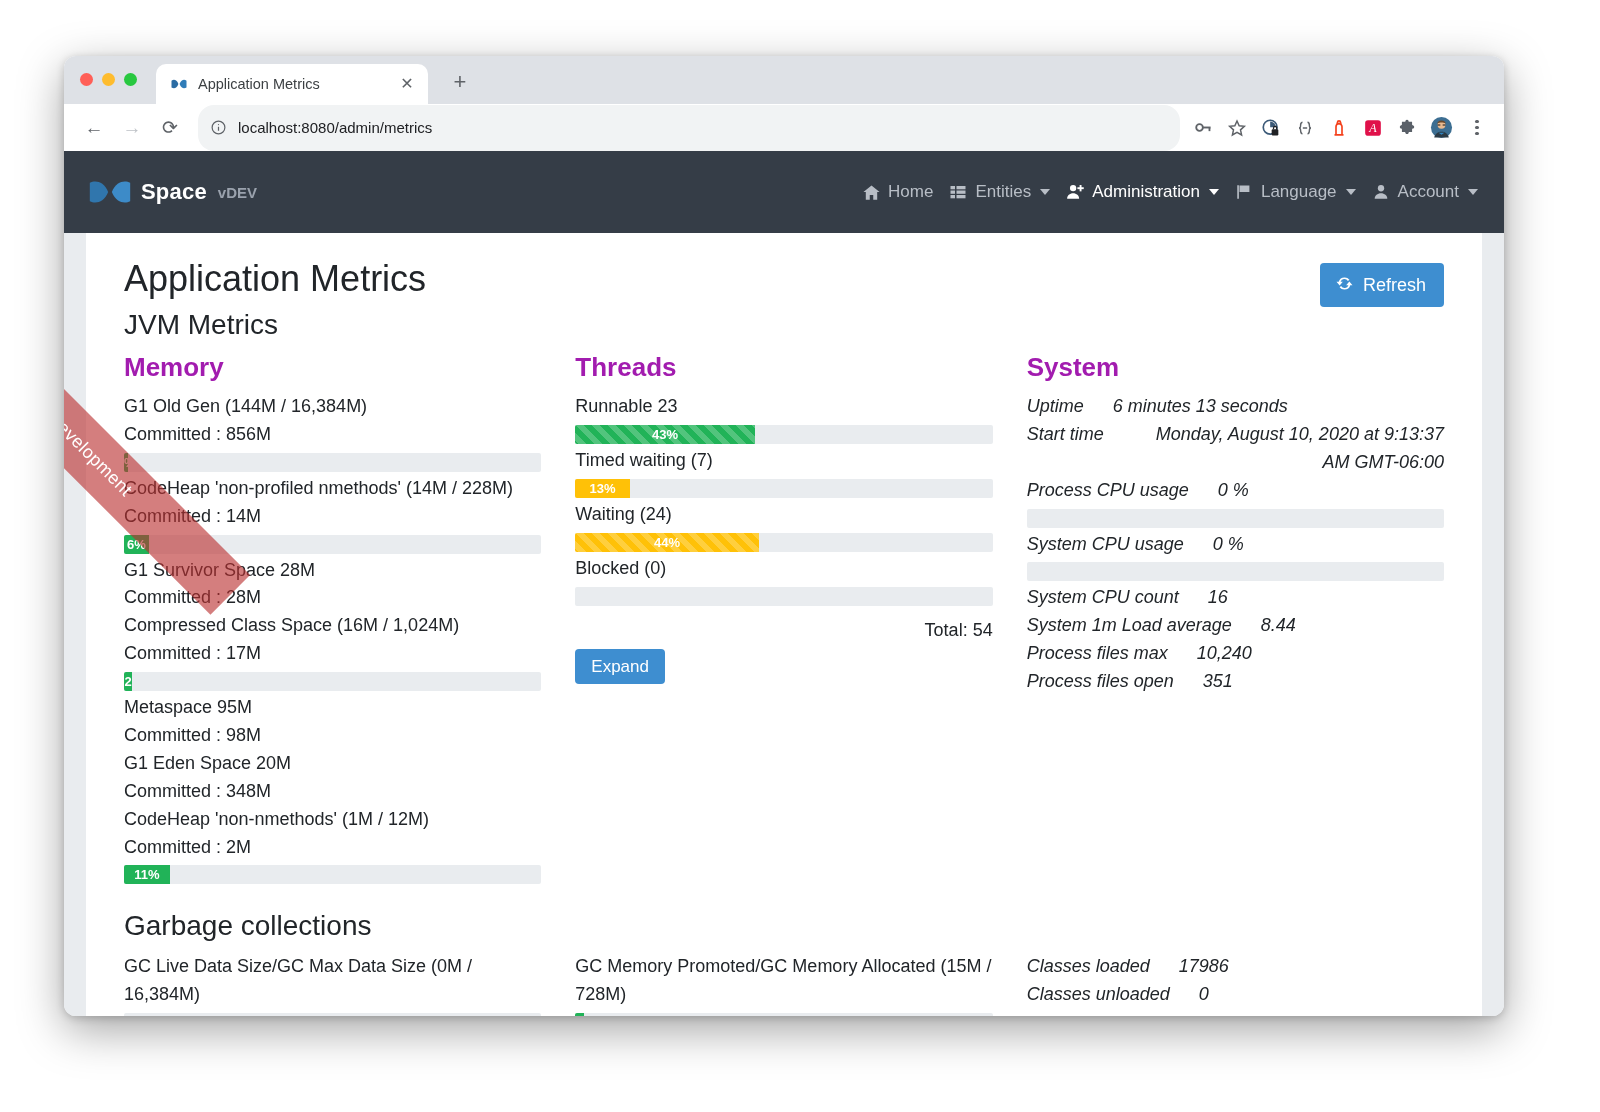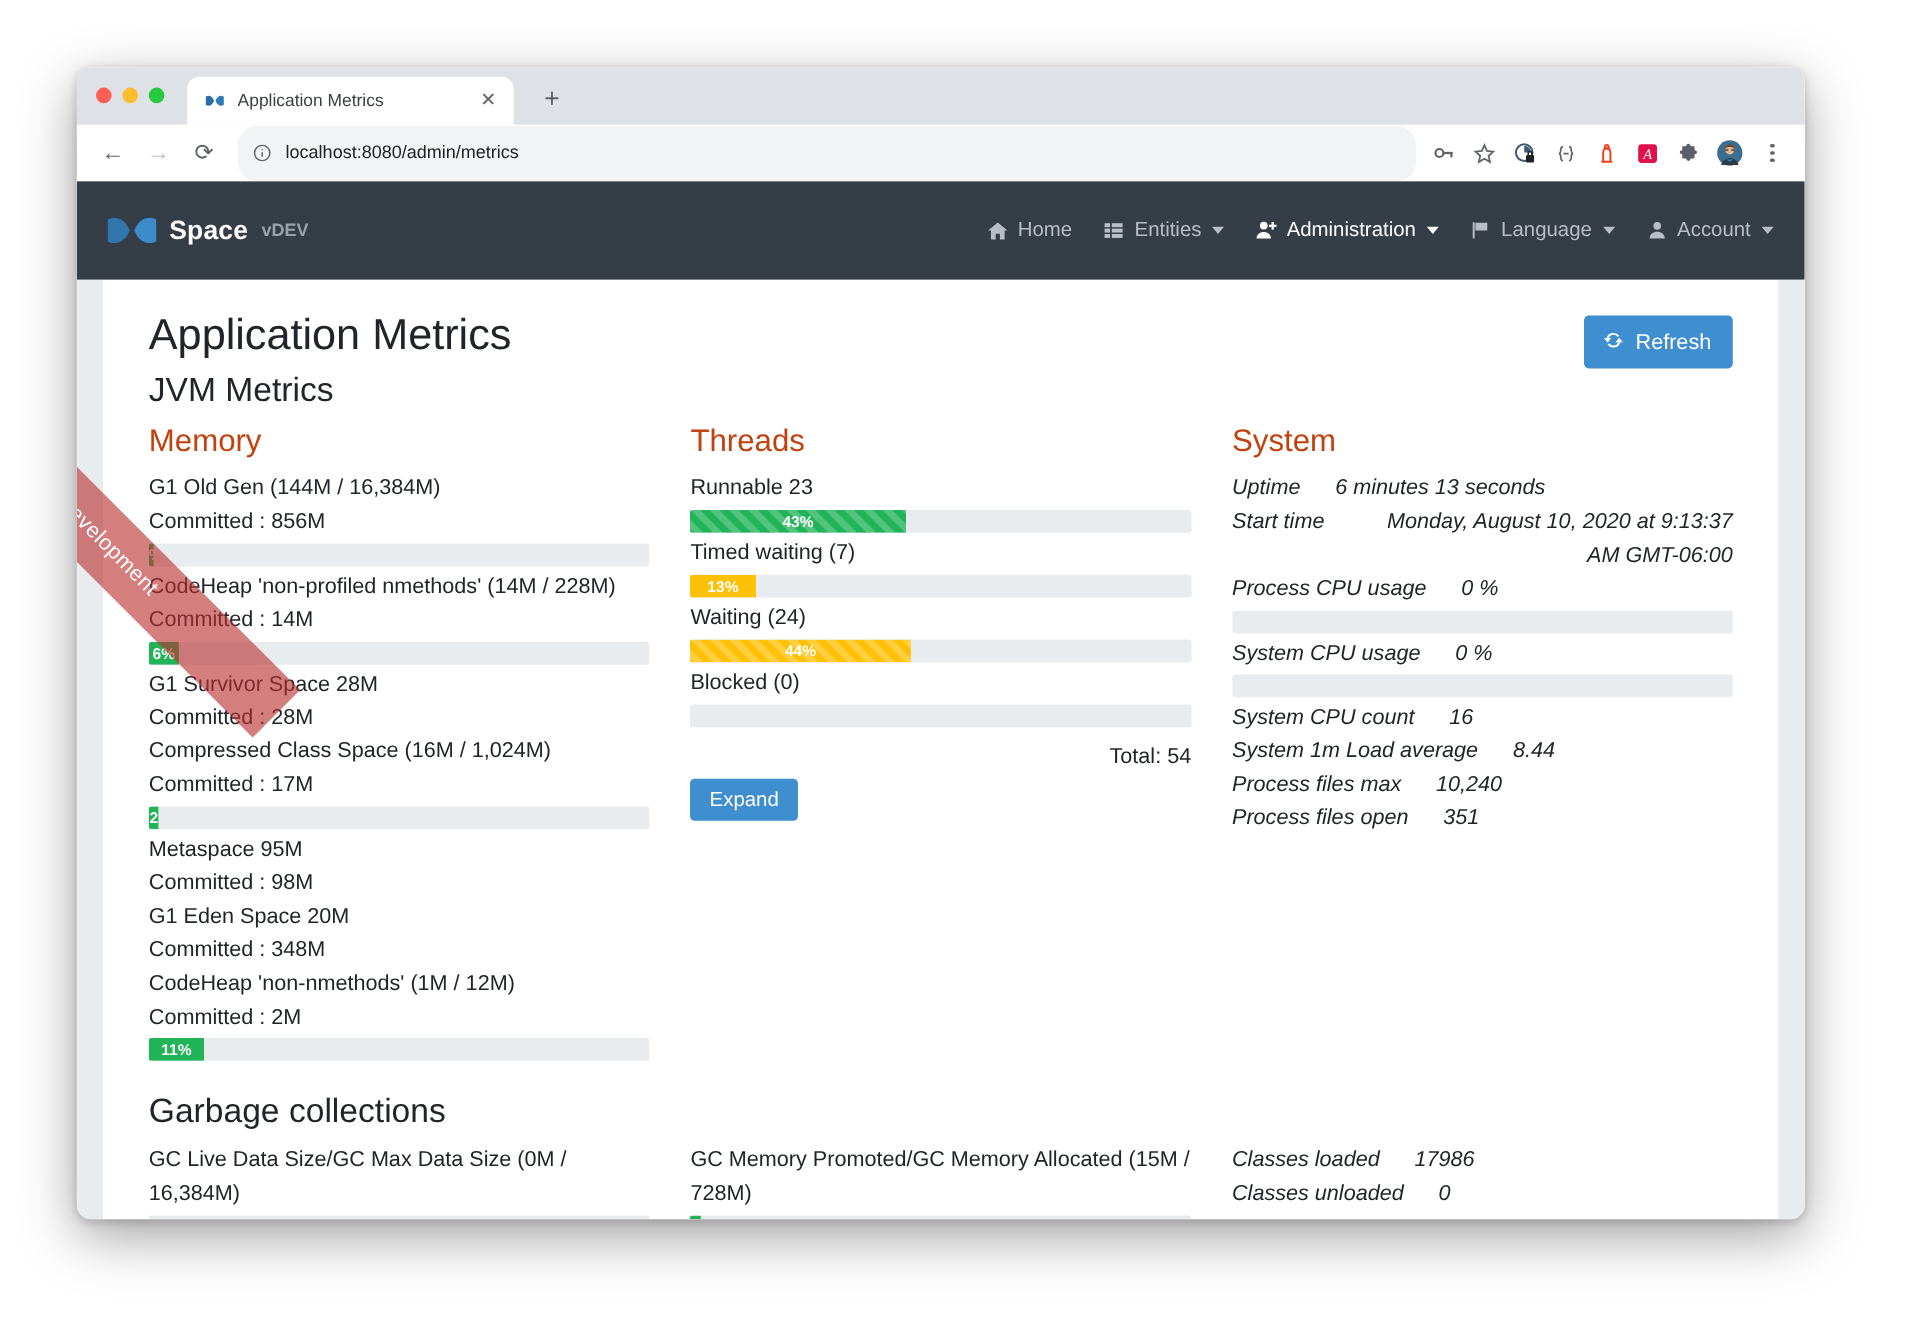--- a/index.html
+++ b/index.html
@@ -124,21 +124,21 @@
     background: #353d47;
     display: flex; align-items: center;
     padding: 0 26px 0 24px;
     position: relative; z-index: 2;
   }
   .brand { display: flex; align-items: center; gap: 9px; }
   .brand-logo { width: 44px; height: 26px; }
   .brand-name { font-size: 22px; font-weight: bold; color: #ffffff; letter-spacing: .2px; }
   .brand-ver { font-size: 15px; font-weight: bold; color: #9aa2ad; margin-left: 2px; }
 
-  .navmenu { margin-left: auto; display: flex; align-items: center; gap: 26px; }
+  .navmenu { margin-left: auto; display: flex; align-items: center; gap: 16px; }
   .navitem {
     display: flex; align-items: center; gap: 7px;
     color: #b8bec6; font-size: 17px;
     white-space: nowrap;
   }
   .navitem.active { color: #ffffff; }
   .navitem .ni-ico { display: flex; align-items: center; width: 19px; height: 19px; }
   .caret {
     width: 0; height: 0; margin-left: 2px;
     border-left: 5px solid transparent;
@@ -182,21 +182,21 @@
 
   h1.page-title {
     font-size: 36px; font-weight: 400; color: #212529;
     margin: 0 0 8px 0; line-height: 1.2;
   }
   h2.section {
     font-size: 28px; font-weight: 400; color: #212529;
     margin: 8px 0 10px 0; line-height: 1.2;
   }
   h3.subsection {
-    font-size: 26px; font-weight: 400; color: #c2410c;
+    font-size: 26px; font-weight: 700; color: #a21caf;
     margin: 0 0 10px 0; line-height: 1.2;
   }
   .btn-refresh {
     position: absolute;
     right: 38px; top: 30px;
     background: #3e8ed0;
     color: #ffffff;
     border: none;
     border-radius: 4px;
     font-size: 18px;

